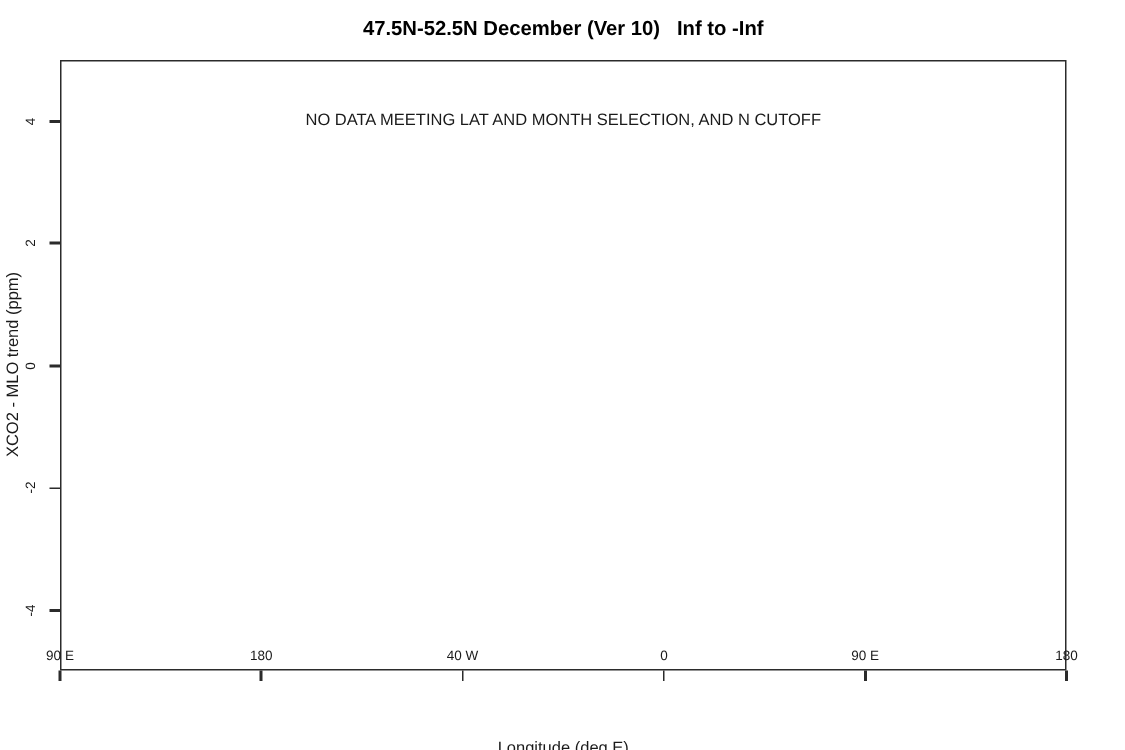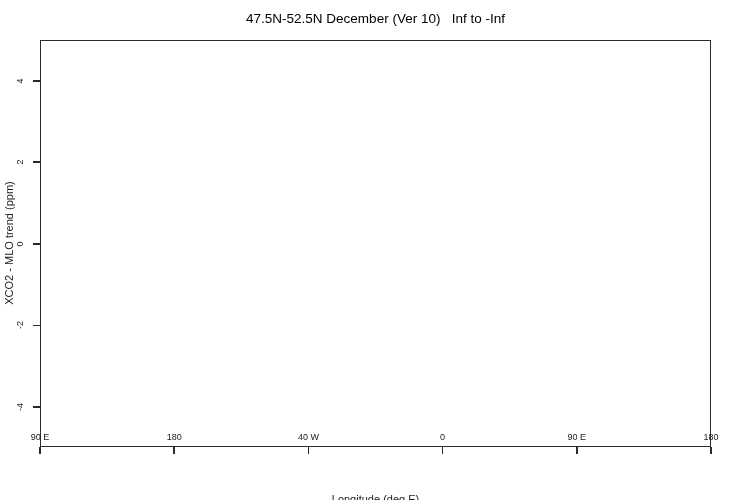--- a/index.html
+++ b/index.html
@@ -16,21 +16,21 @@
     color: #1a1a1a;
     overflow: hidden;
   }
   .plot-title {
     position: absolute;
     left: 40px;
     width: 671px;
     top: 11px;
     text-align: center;
     font-size: 13.5px;
-    font-weight: normal;
+    font-weight: bold;
     color: #000000;
     white-space: pre;
   }
   .plot-box {
     position: absolute;
     left: 40px;
     top: 40px;
     width: 671px;
     height: 407px;
     border: 1.5px solid #2b2b2b;
@@ -93,20 +93,21 @@
 </style>
 </head>
 <body>
 
 <div class="figure">
 
   <div class="plot-title">47.5N-52.5N December (Ver 10)   Inf to -Inf</div>
 
   <div class="plot-box"></div>
 
+  <div class="annotation">NO DATA MEETING LAT AND MONTH SELECTION, AND N CUTOFF</div>
 
   <div class="x-tick-mark" style="left:39.2px"></div>
   <div class="x-tick-mark" style="left:173.4px"></div>
   <div class="x-tick-mark" style="left:307.6px"></div>
   <div class="x-tick-mark" style="left:441.8px"></div>
   <div class="x-tick-mark" style="left:576.0px"></div>
   <div class="x-tick-mark" style="left:710.2px"></div>
 
   <div class="x-tick-label" style="left:40px">90 E</div>
   <div class="x-tick-label" style="left:174.2px">180</div>

